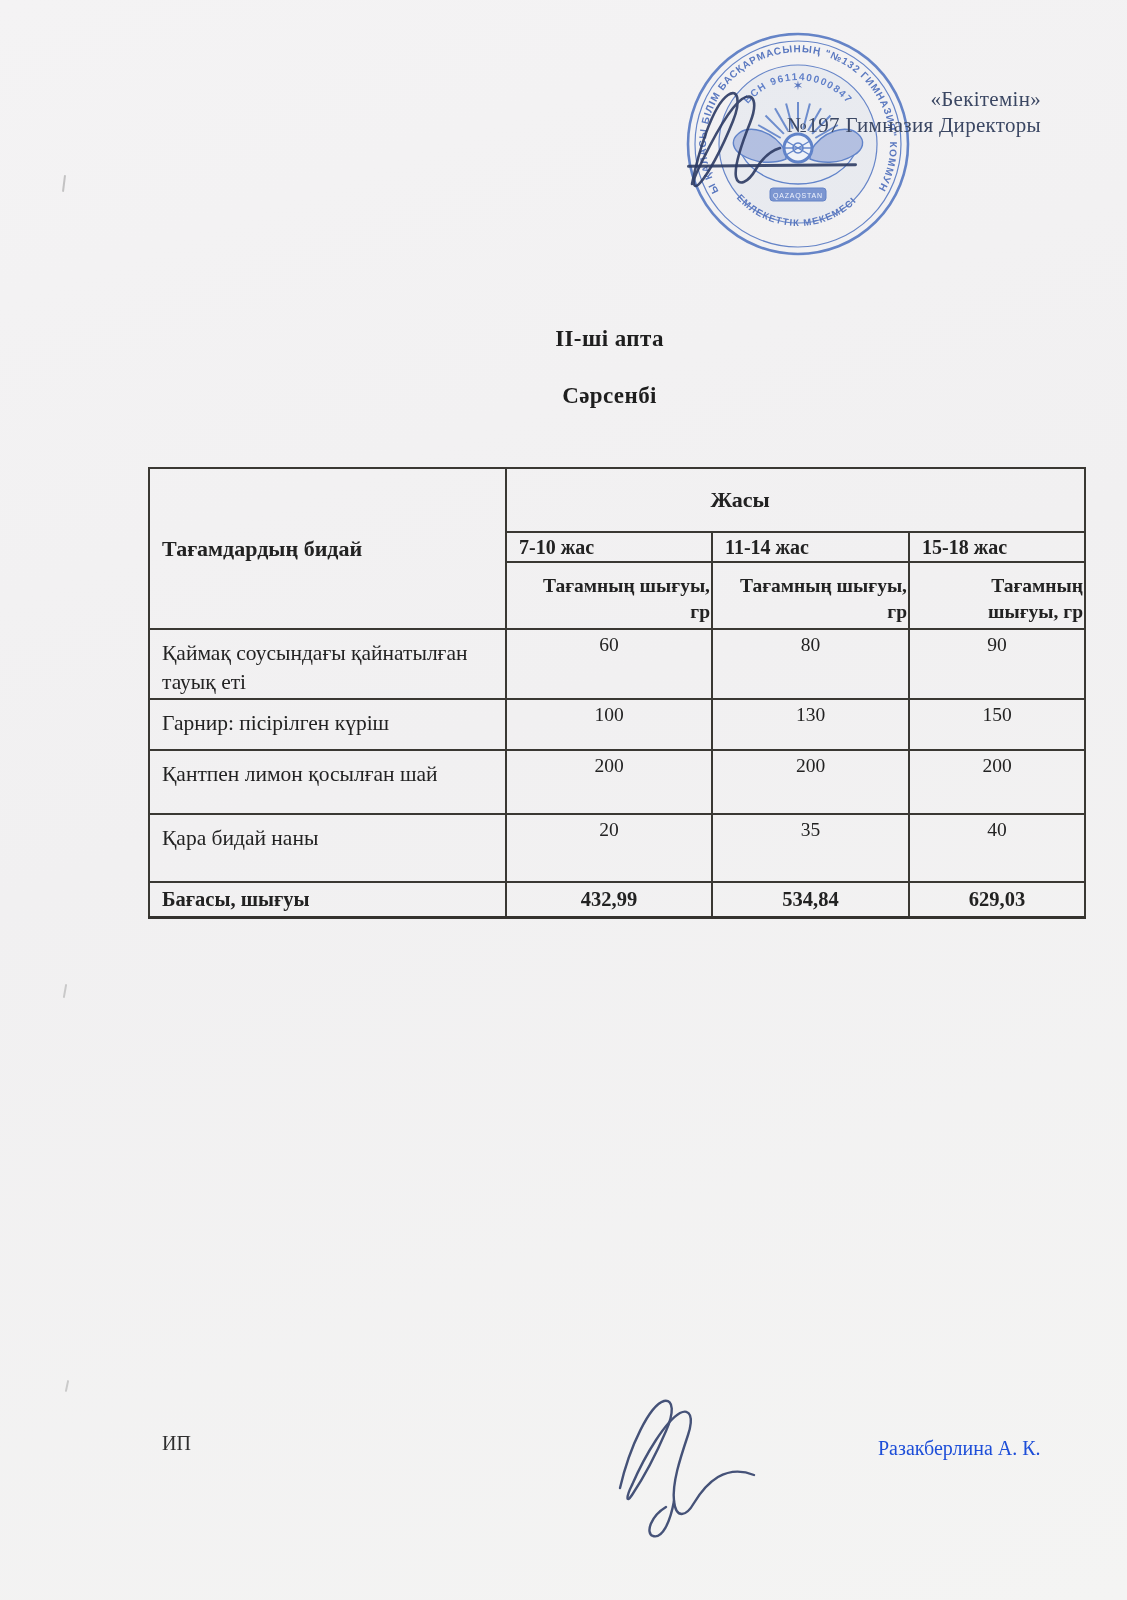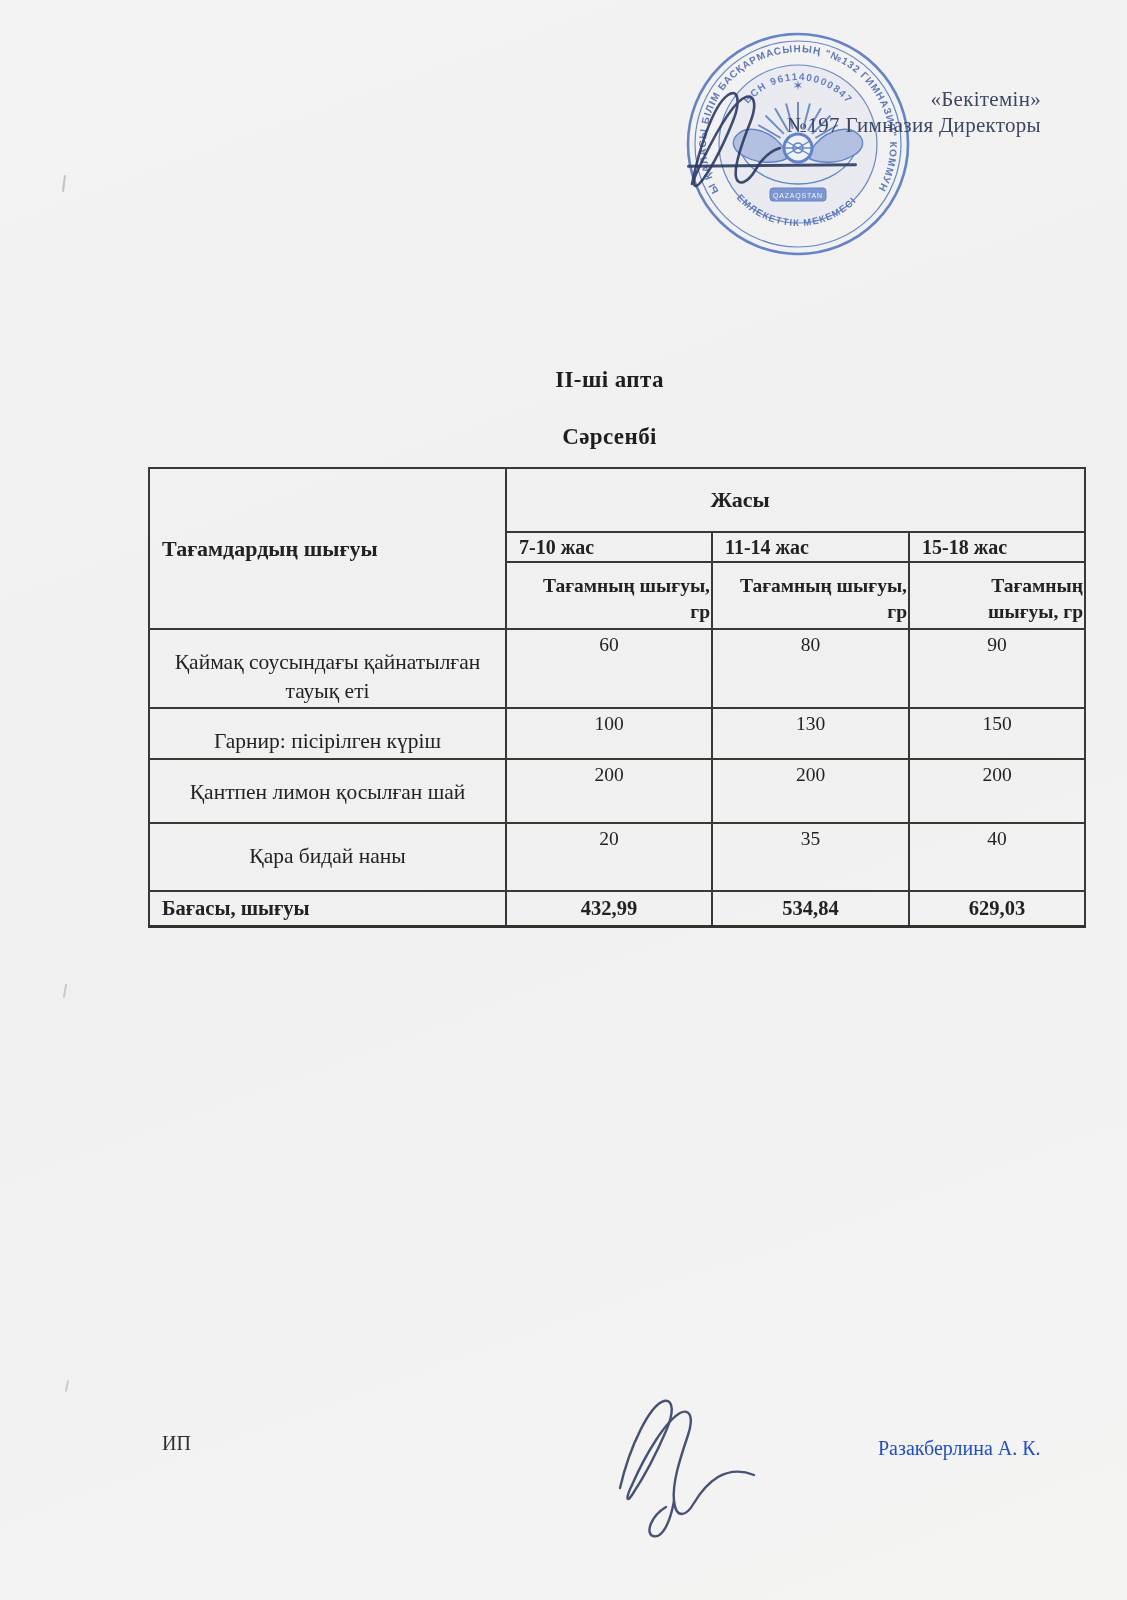--- a/index.html
+++ b/index.html
@@ -14,34 +14,34 @@
   
   .stamp-wrap{left:682px;top:26px;width:232px;height:236px;z-index:1;opacity:.93;}
   
   .sig-line{left:687px;top:164px;width:170px;height:3px;background:#2e3c63;z-index:3;transform:rotate(-.6deg);border-radius:2px;opacity:.9;}
   .sig-top{left:640px;top:64px;width:220px;height:150px;z-index:4;}
   
   .approval{top:86px;right:86px;width:430px;text-align:right;z-index:5;
     font-size:21px;line-height:26px;color:#3b4763;letter-spacing:.3px;}
   
   .title{left:0;width:100%;text-align:center;box-sizing:border-box;padding-left:92px;
-    font-weight:bold;font-size:23px;color:#1e1e1e;letter-spacing:.4px;margin-top:41px;}
+    font-weight:bold;font-size:23px;color:#1e1e1e;letter-spacing:.4px;}
   .title-week{top:326px;}
   .title-day{top:383px;}
 
   
   .menu-table{left:148px;top:467px;width:936px;border-collapse:collapse;table-layout:fixed;
     font-family:"Liberation Serif","DejaVu Serif",serif;color:#222;}
   .menu-table th,.menu-table td{border:2px solid #3a3833;}
   .menu-table{border:2px solid #34322e;border-bottom-width:3px;}
   .cell-name-header{font-size:22px;font-weight:bold;text-align:left;padding-left:12px;vertical-align:middle;}
   .cell-age-group{font-size:22px;font-weight:bold;text-align:center;padding-right:112px;vertical-align:middle;}
   .cell-age{font-size:20px;font-weight:bold;text-align:left;padding-left:12px;vertical-align:middle;}
   .cell-portion{font-size:19.5px;font-weight:bold;text-align:right;padding-left:12px;vertical-align:middle;line-height:1.32;padding-top:10px;padding-bottom:4px;}
-  .cell-dish{font-size:21.5px;text-align:center;vertical-align:top;padding:18px 12px 0 12px;line-height:1.35;}
+  .cell-dish{font-size:21.5px;text-align:left;vertical-align:top;padding:9px 12px 0 12px;line-height:1.35;}
   .cell-val{font-size:19.5px;text-align:center;vertical-align:top;padding-top:4px;}
   .row-price td{vertical-align:middle;}
   .cell-price-name{font-size:20.5px;font-weight:bold;text-align:left;padding-left:12px;}
   .cell-price-val{font-size:20.5px;font-weight:bold;text-align:center;}
 
   
   .footer-left{left:162px;top:1432px;font-size:20px;color:#2e2e2e;}
   .footer-right{left:878px;top:1437px;font-size:20px;color:#1d4ed8;}
   .sig-bottom{left:582px;top:1383px;width:215px;height:165px;z-index:4;}
 
@@ -129,21 +129,21 @@
 
 <table class="abs menu-table">
   <colgroup>
     <col style="width:357px">
       <col style="width:206px">
       <col style="width:197px">
       <col style="width:176px">
   </colgroup>
   <tbody>
       <tr style="height:64px">
-    <th class="cell-name-header" rowspan="3">Тағамдардың шығуы</th>
+    <th class="cell-name-header" rowspan="3">Тағамдардың бидай</th>
     <th class="cell-age-group" colspan="3">Жасы</th>
   </tr>
   <tr style="height:30px">
     <th class="cell-age">7-10 жас</th>
     <th class="cell-age">11-14 жас</th>
     <th class="cell-age">15-18 жас</th>
   </tr>
   <tr style="height:54px">
     <th class="cell-portion">Тағамның шығуы, гр</th>
     <th class="cell-portion">Тағамның шығуы, гр</th>

